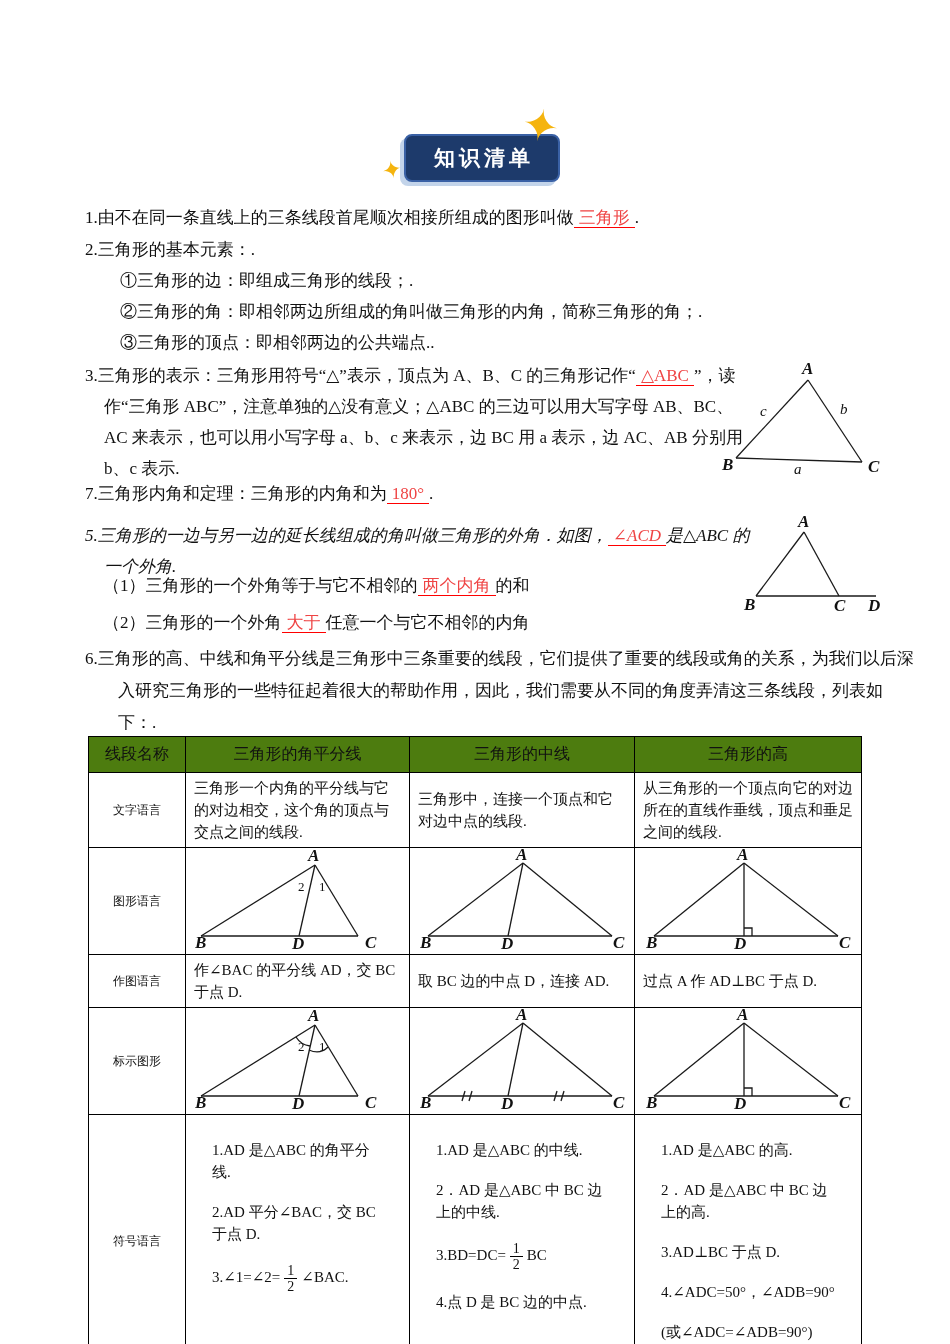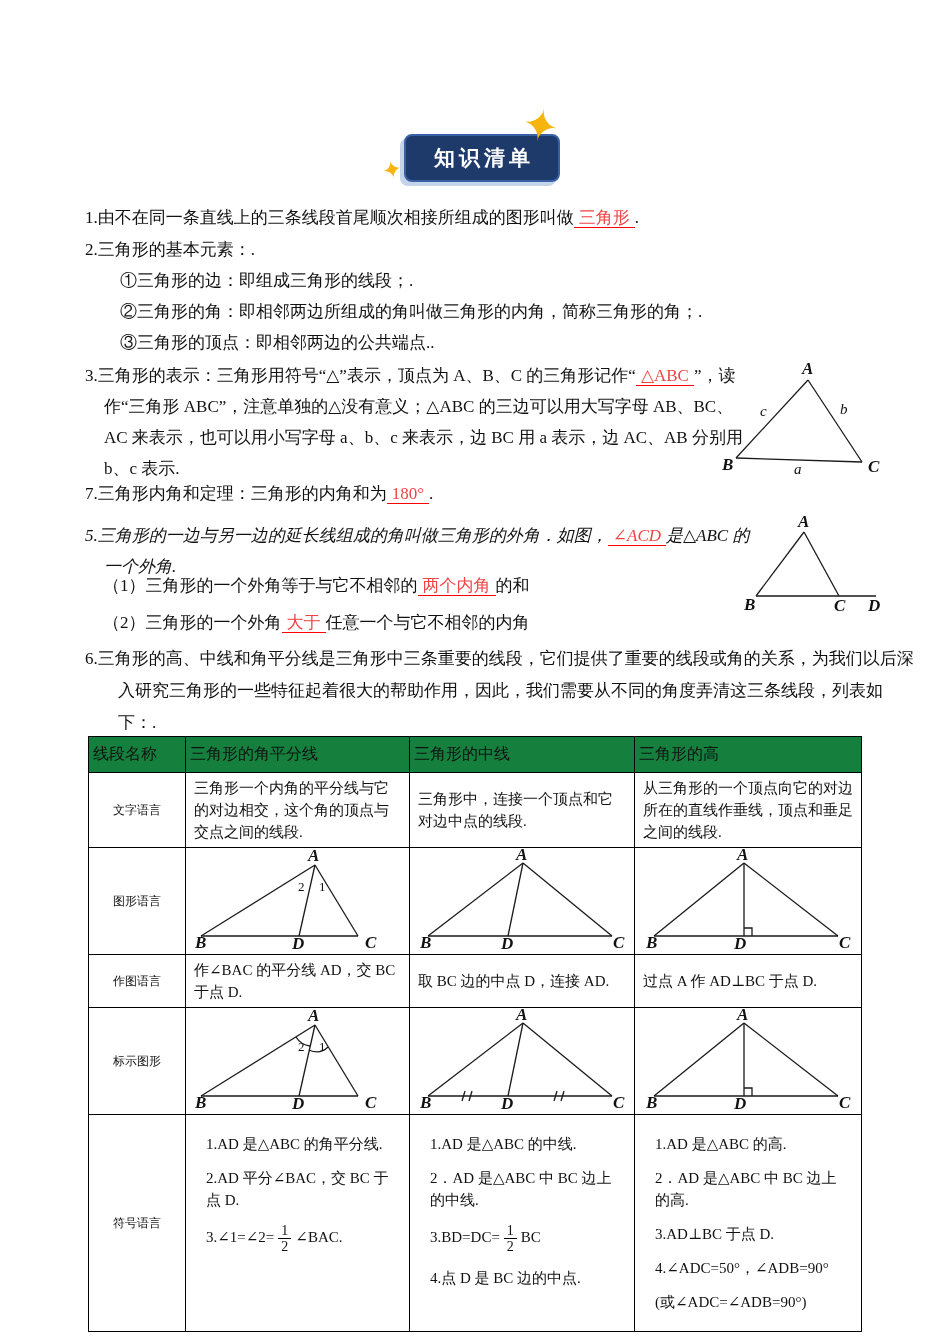--- a/index.html
+++ b/index.html
@@ -21,26 +21,26 @@
     font-family:"Liberation Sans","DejaVu Sans",sans-serif;
     font-size:21px; font-weight:bold; letter-spacing:4px;
     padding:8px 24px 8px 28px; z-index:1;
   }
   .star { position:absolute; color:#f5b40e; font-family:"DejaVu Sans",sans-serif; z-index:2; line-height:1; }
   .star-big   { left:522px; top:104px; font-size:44px; transform:rotate(12deg); }
   .star-small { left:382px; top:158px; font-size:24px; transform:rotate(-12deg); }
 
   table.kt { border-collapse:collapse; table-layout:fixed; width:773px; }
   .kt td { border:1px solid #000000; vertical-align:middle; }
-  .kt tr.hdr td { background:#15803d; font-size:16px; height:31px; padding:2px 4px; }
+  .kt tr.hdr td { background:#4d7c0f; text-align:center; font-size:16px; height:31px; padding:2px 4px; }
   .kt td.rowlbl { text-align:center; font-size:12px; padding:2px 4px; }
   .kt td.txt { font-size:15px; line-height:22px; padding:4px 8px; }
   .kt td.figcell { text-align:center; vertical-align:middle; padding:1px; }
   .kt td.symcell { vertical-align:top; font-size:15px; line-height:22px; padding:6px 8px; }
-  .sline { margin:12px; }
+  .sline { margin:18px; }
   .frac { display:inline-block; vertical-align:middle; text-align:center; line-height:1.1; font-size:14px; margin:0 4px; }
   .frac .fn { display:block; border-bottom:1px solid #000; padding:0 3px; }
   .frac .fd { display:block; padding:0 3px; }
 
   svg.fig line, svg.fig path, svg.fig polyline { stroke:#1a1a1a; stroke-width:1.3; fill:none; }
   svg.fig text { font-family:"Liberation Serif","DejaVu Serif",serif; font-style:italic; font-size:17px; fill:#111; font-weight:600; }
   svg.fig text.small { font-size:15px; font-weight:400; }
   svg.fig text.num { font-style:normal; font-size:13px; font-weight:400; }
 </style>
 </head>

